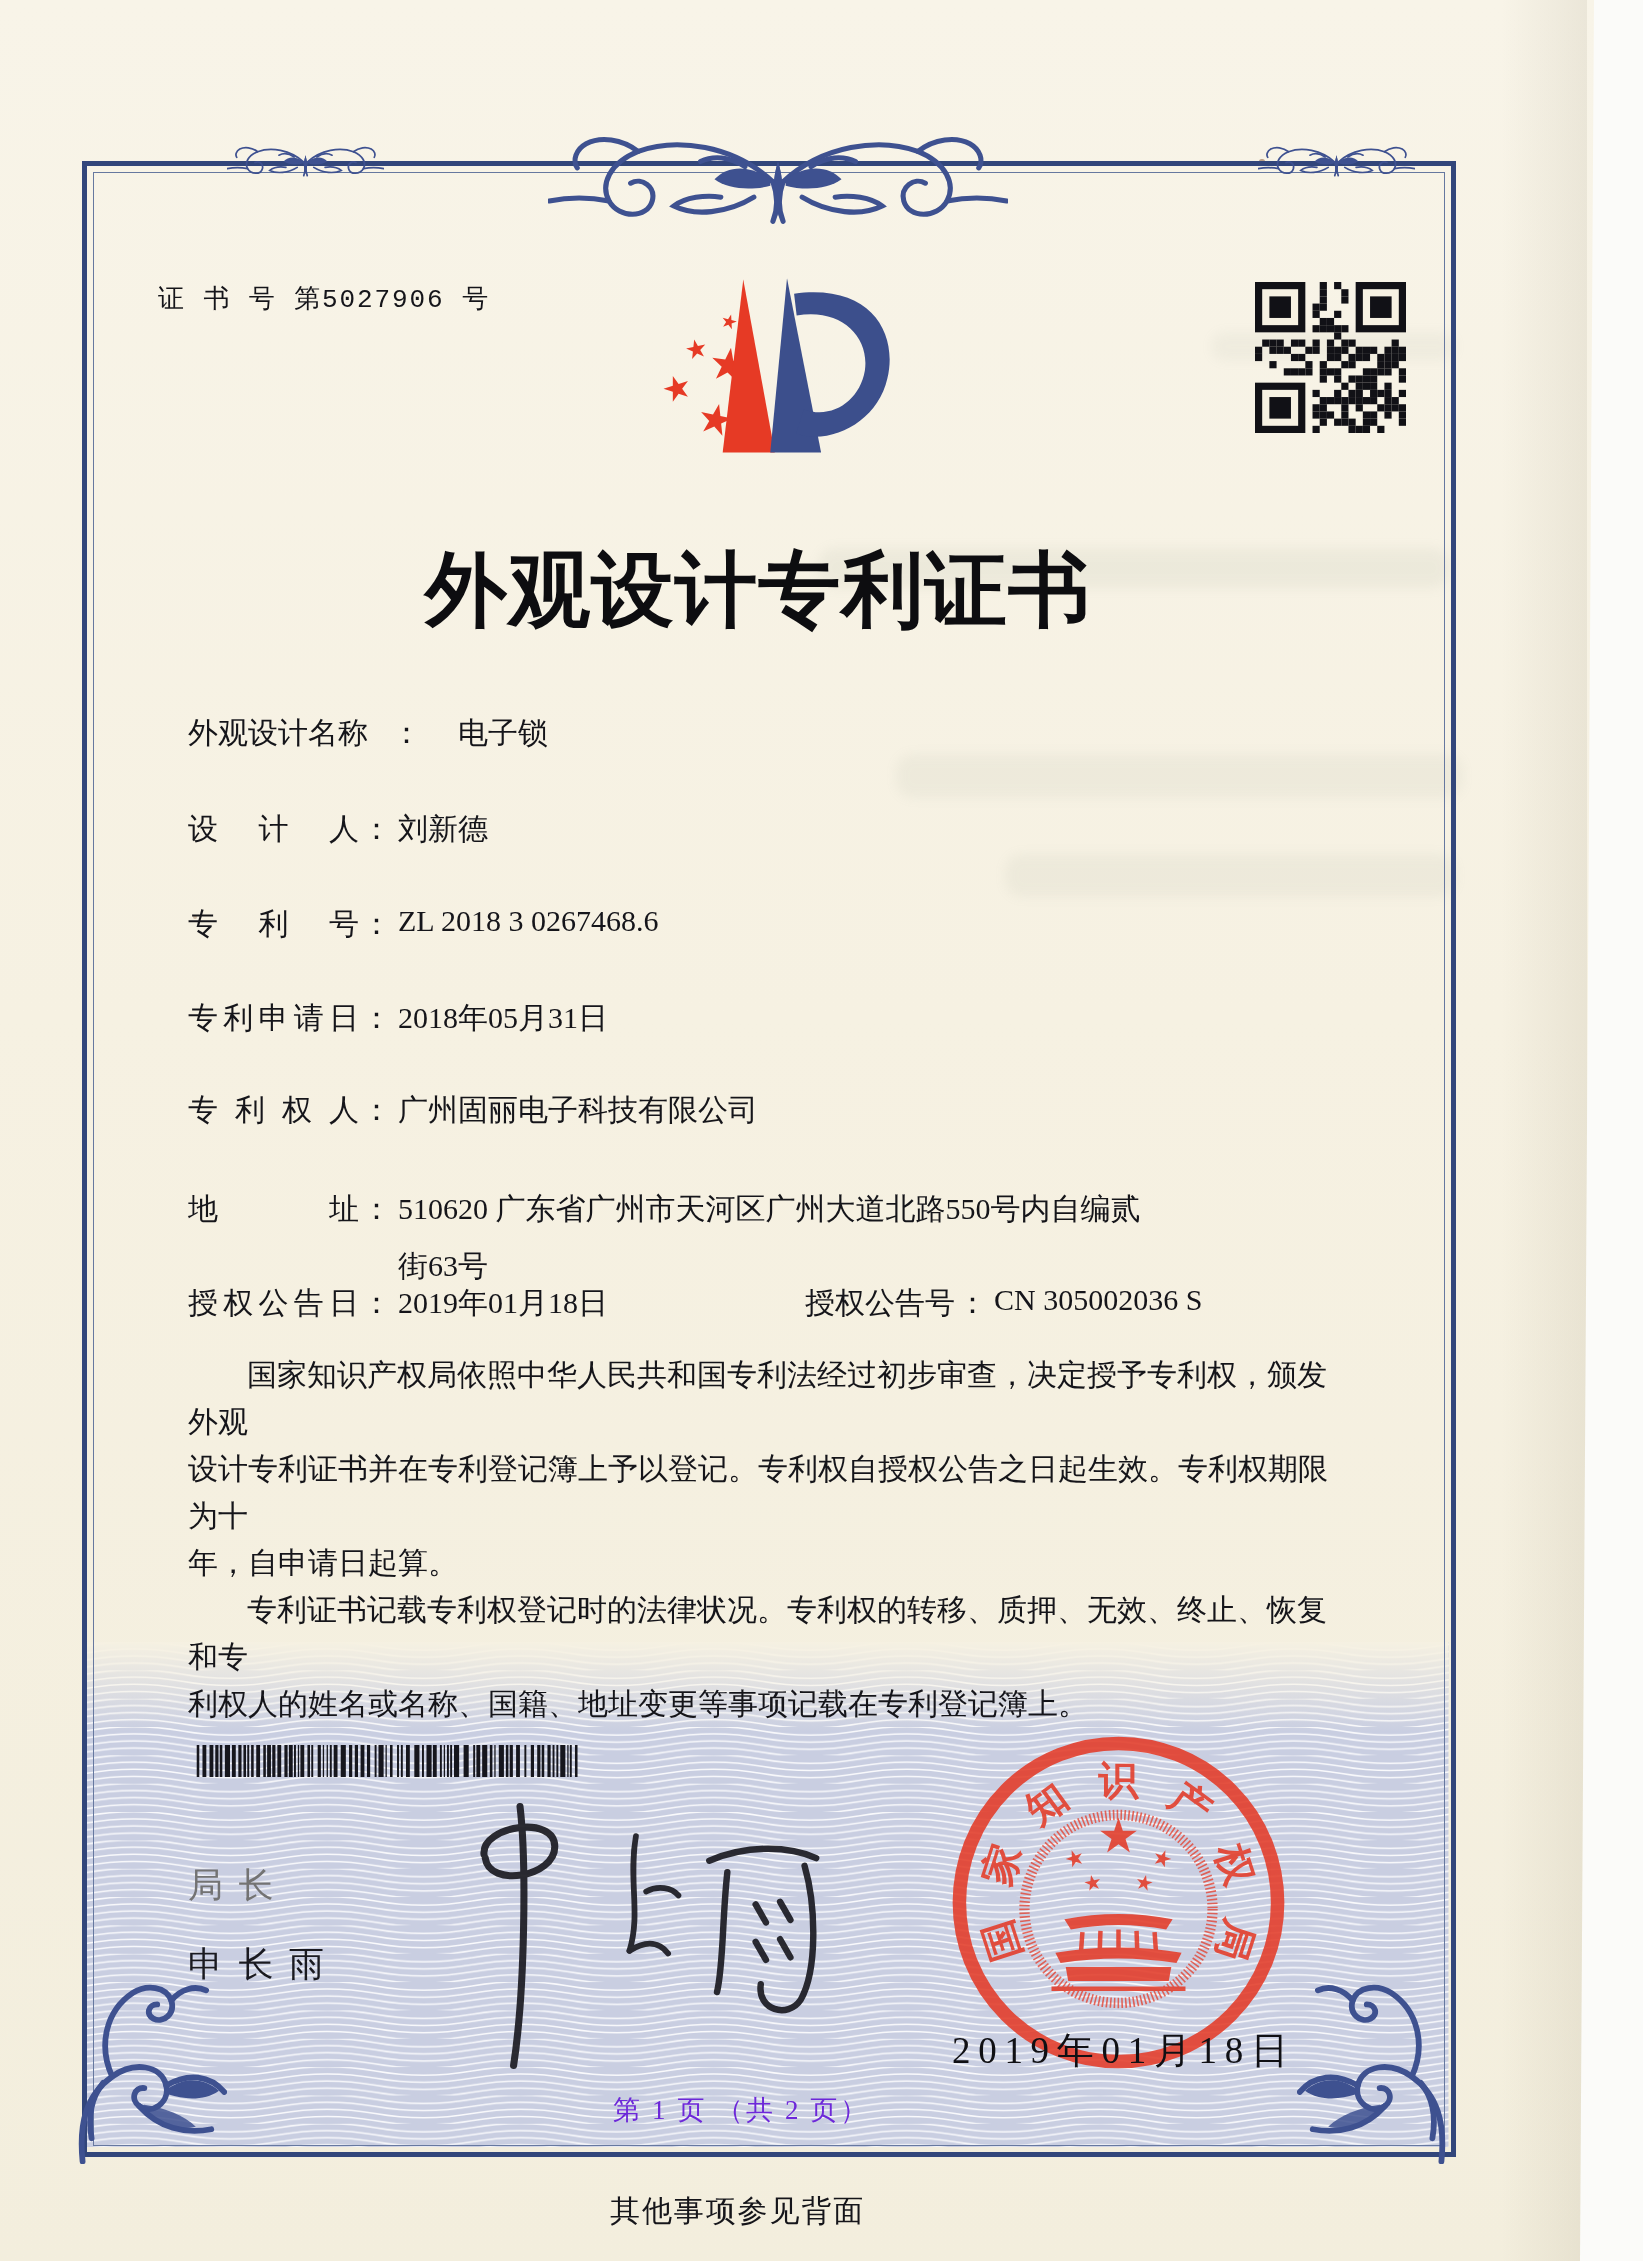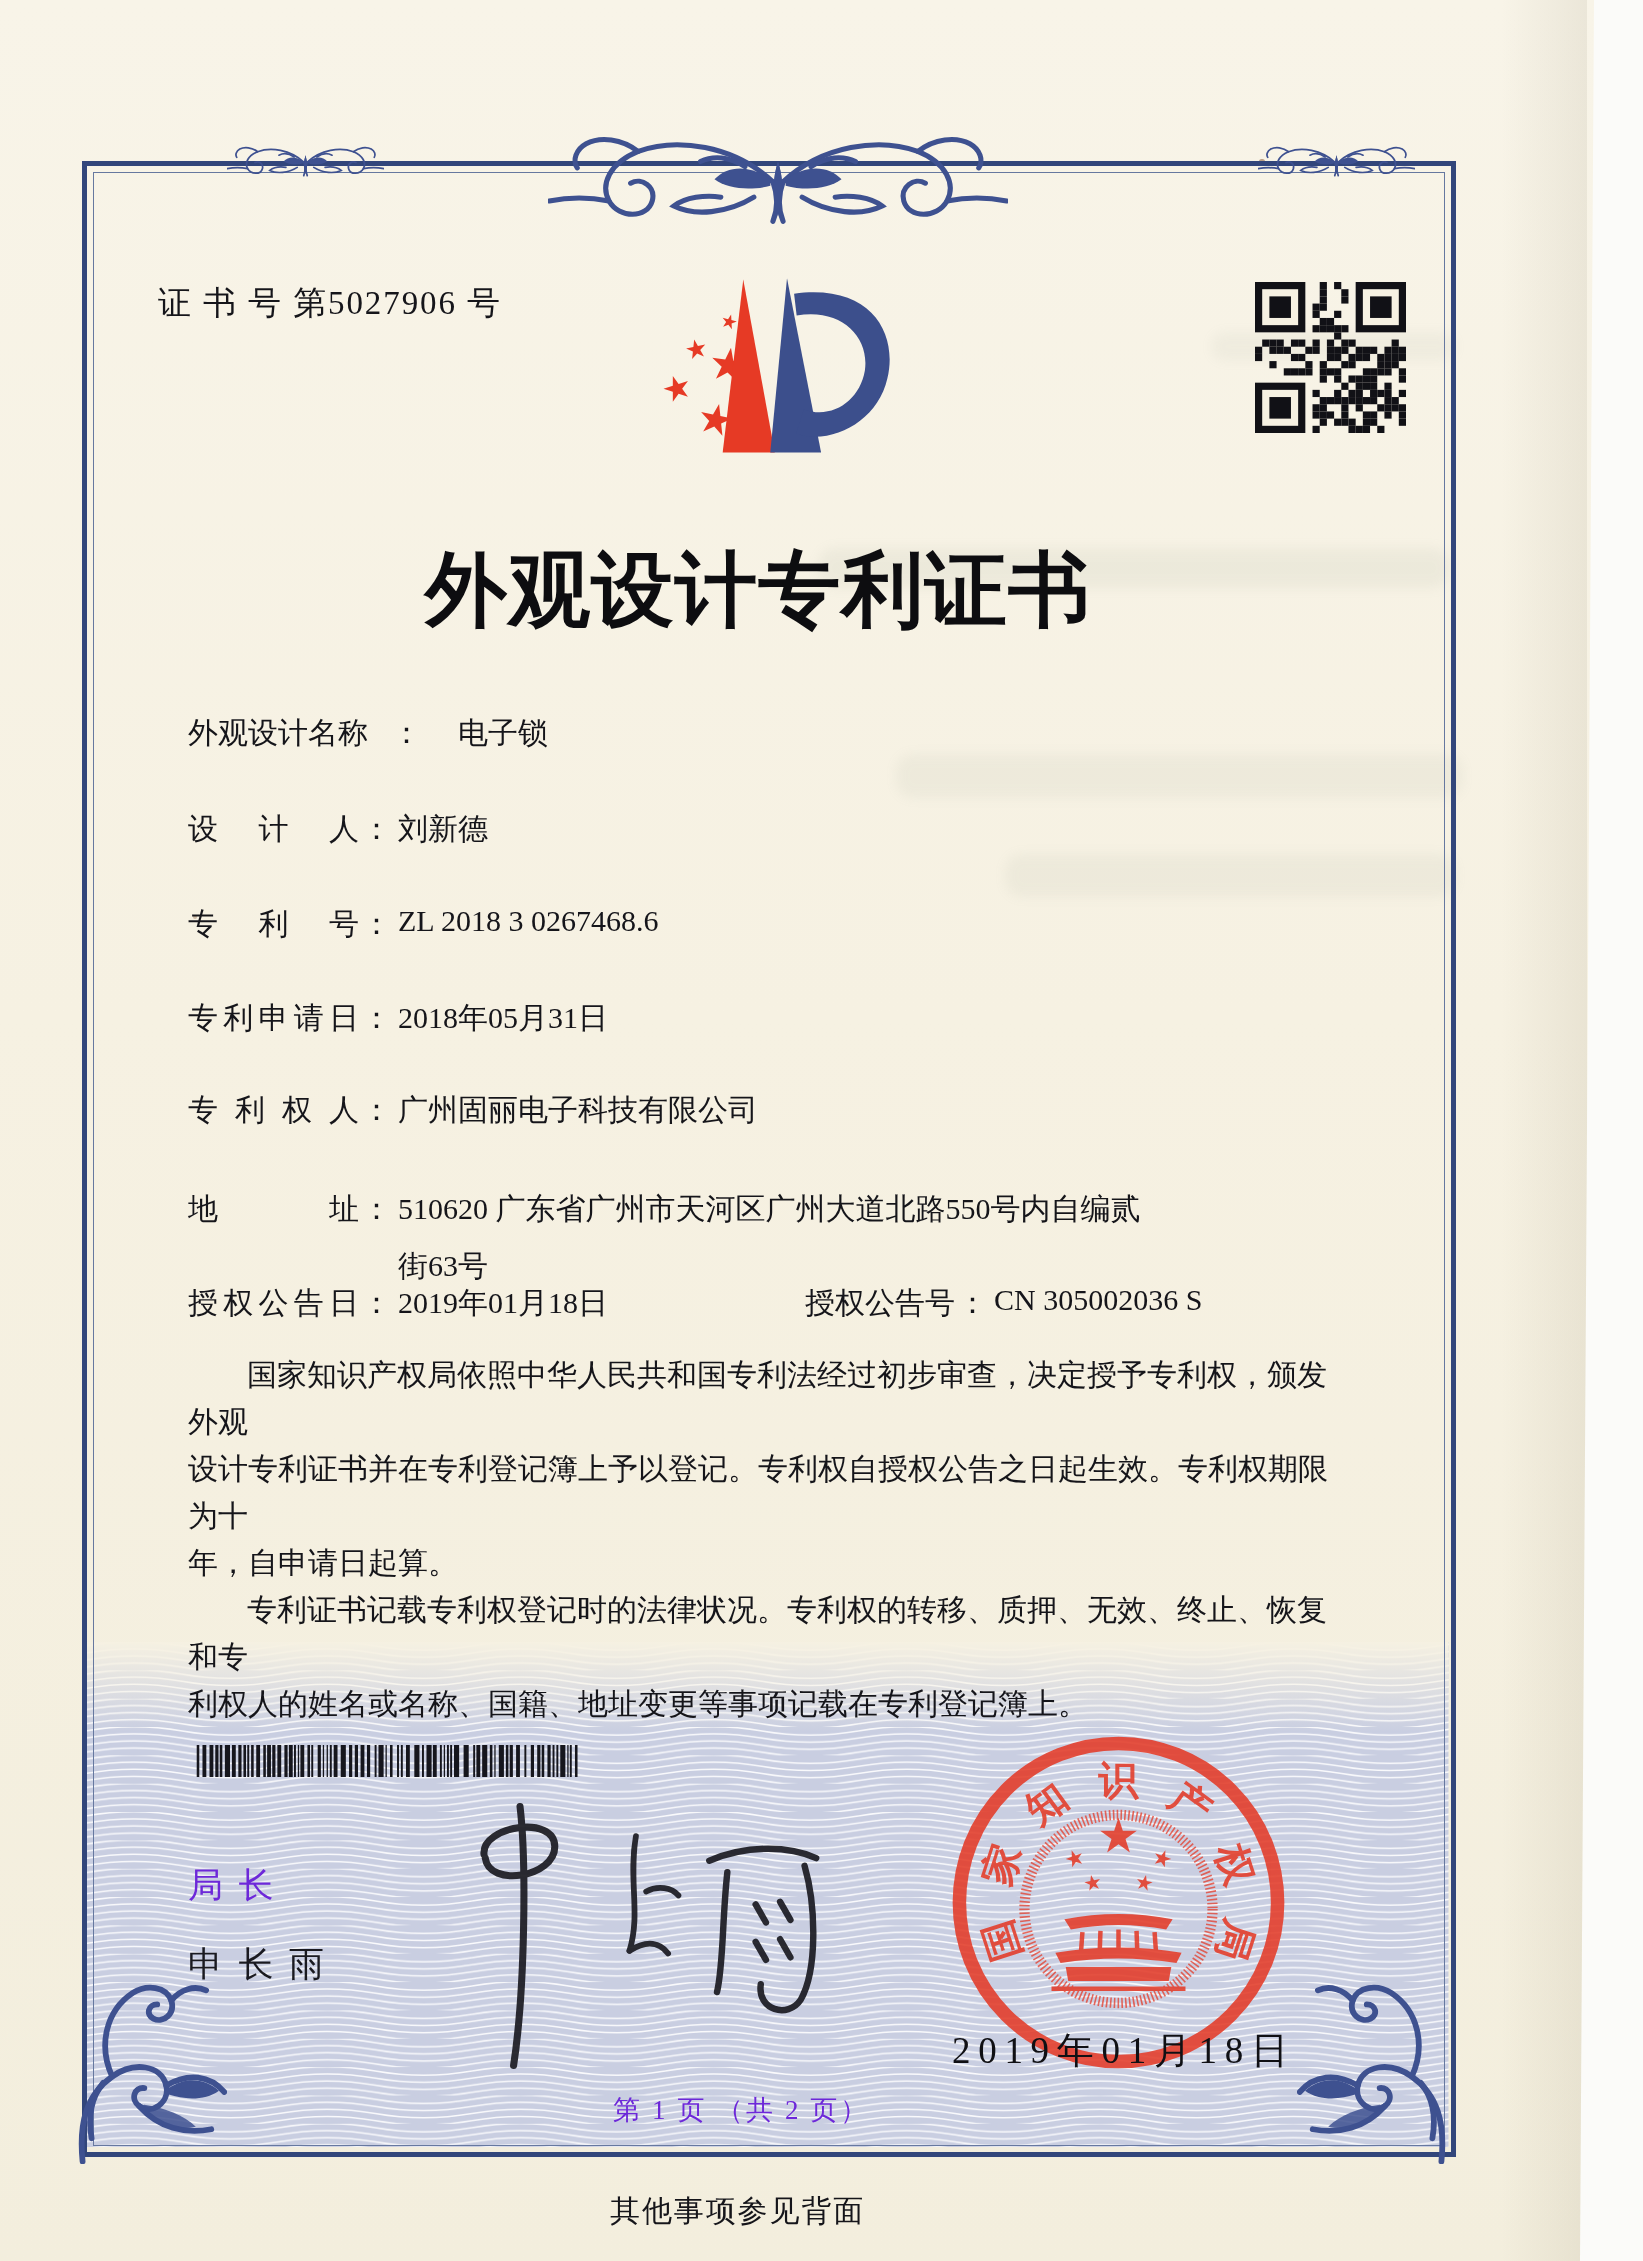--- a/index.html
+++ b/index.html
@@ -31,39 +31,39 @@
     border:5.8px solid #32467b;box-sizing:border-box;
   }
   #frame-inner{
     position:absolute;left:6.4px;top:6.4px;right:6.4px;bottom:6.4px;
     border:1.9px solid #66789f;
   }
   
   #waves{left:85px;top:1642px;width:1364px;height:505px;}
   
   .cjk{color:#15151a;}
-  #cert-number{left:158px;top:281px;font-size:33px;letter-spacing:1.9px;}
+  #cert-number{left:158px;top:281px;font-size:26px;letter-spacing:1.9px;font-family:Liberation Mono, monospace;}
   #title{
     left:425px;top:536px;font-size:82px;font-weight:bold;letter-spacing:1.3px;
     color:#0d0d10;white-space:nowrap;
   }
   .row{left:188px;display:flex;align-items:flex-start;font-size:30px;white-space:nowrap;}
   .lbl{display:inline-block;width:171px;text-align:justify;text-align-last:justify;}
   .colon{margin:0 6.4px 0 2.6px;}
   .val{white-space:pre;}
   .addr-lines .val{display:block;}
   #grant-no-col{position:absolute;left:617px;display:flex;white-space:nowrap;}
   
   #body-text{left:188px;top:1351px;width:1166px;font-size:30px;line-height:47px;}
   #body-text .indent{text-indent:59px;}
   
   #barcode{left:193px;top:1745px;width:394px;height:32px;}
   
   #director-title{left:188px;top:1862px;font-size:35px;letter-spacing:15.5px;
-    font-family:"Liberation Sans","DejaVu Sans",sans-serif;color:#6d28d9;}
+    font-family:"Liberation Sans","DejaVu Sans",sans-serif;color:#737373;}
   #director-name{left:188px;top:1941px;font-size:35px;letter-spacing:15.5px;
     font-family:"Liberation Sans","DejaVu Sans",sans-serif;color:#1a1a20;}
   #signature{left:422px;top:1777px;width:451px;height:309px;}
   
   #seal{left:942px;top:1726px;width:353px;height:353px;opacity:.93;}
   #seal-date{left:952px;top:2026px;font-size:37px;letter-spacing:7.7px;color:#101014;white-space:nowrap;}
   
   #page-indicator{left:613px;top:2092px;font-size:27px;letter-spacing:2.6px;color:#6d28d9;}
   #back-note{left:610px;top:2191px;font-size:30px;letter-spacing:1.9px;color:#15151a;}
   svg{display:block;}

